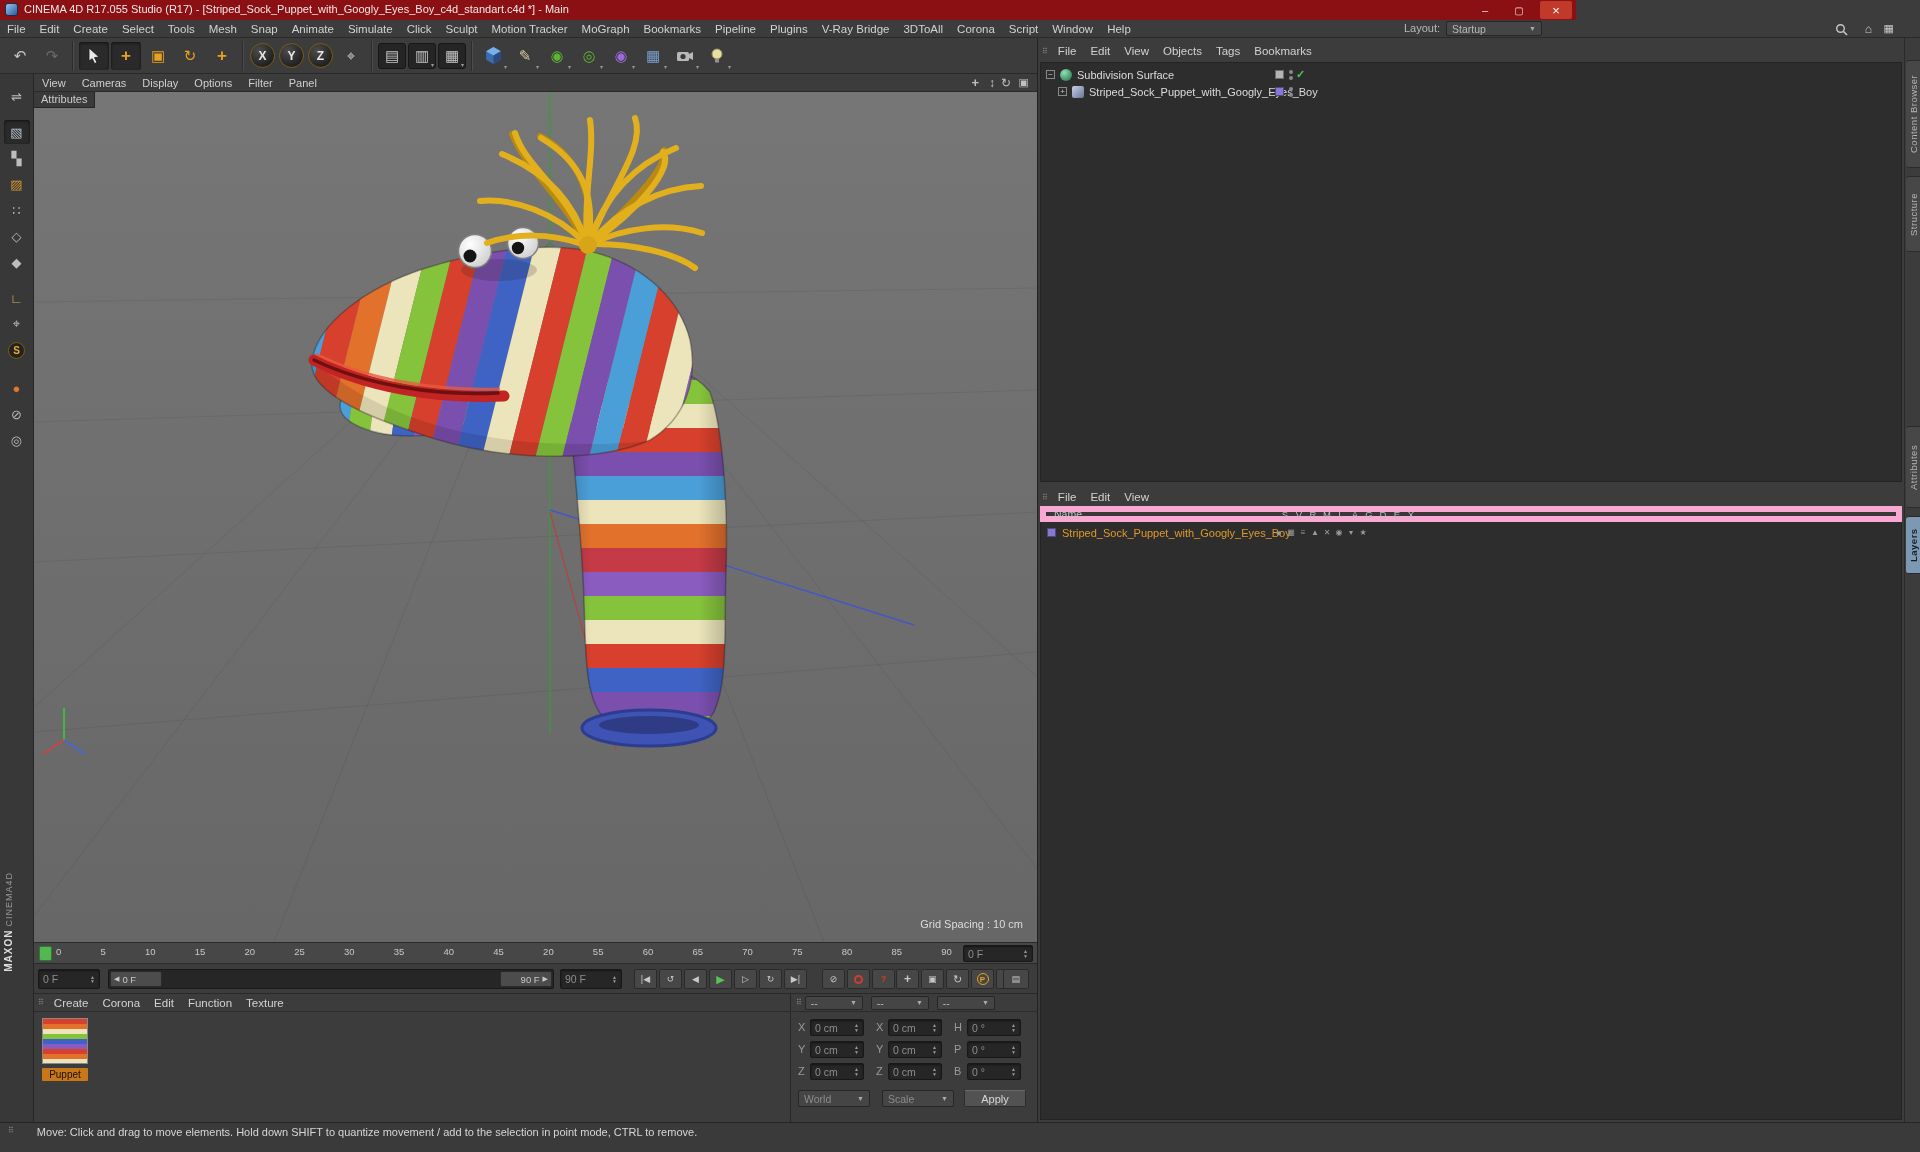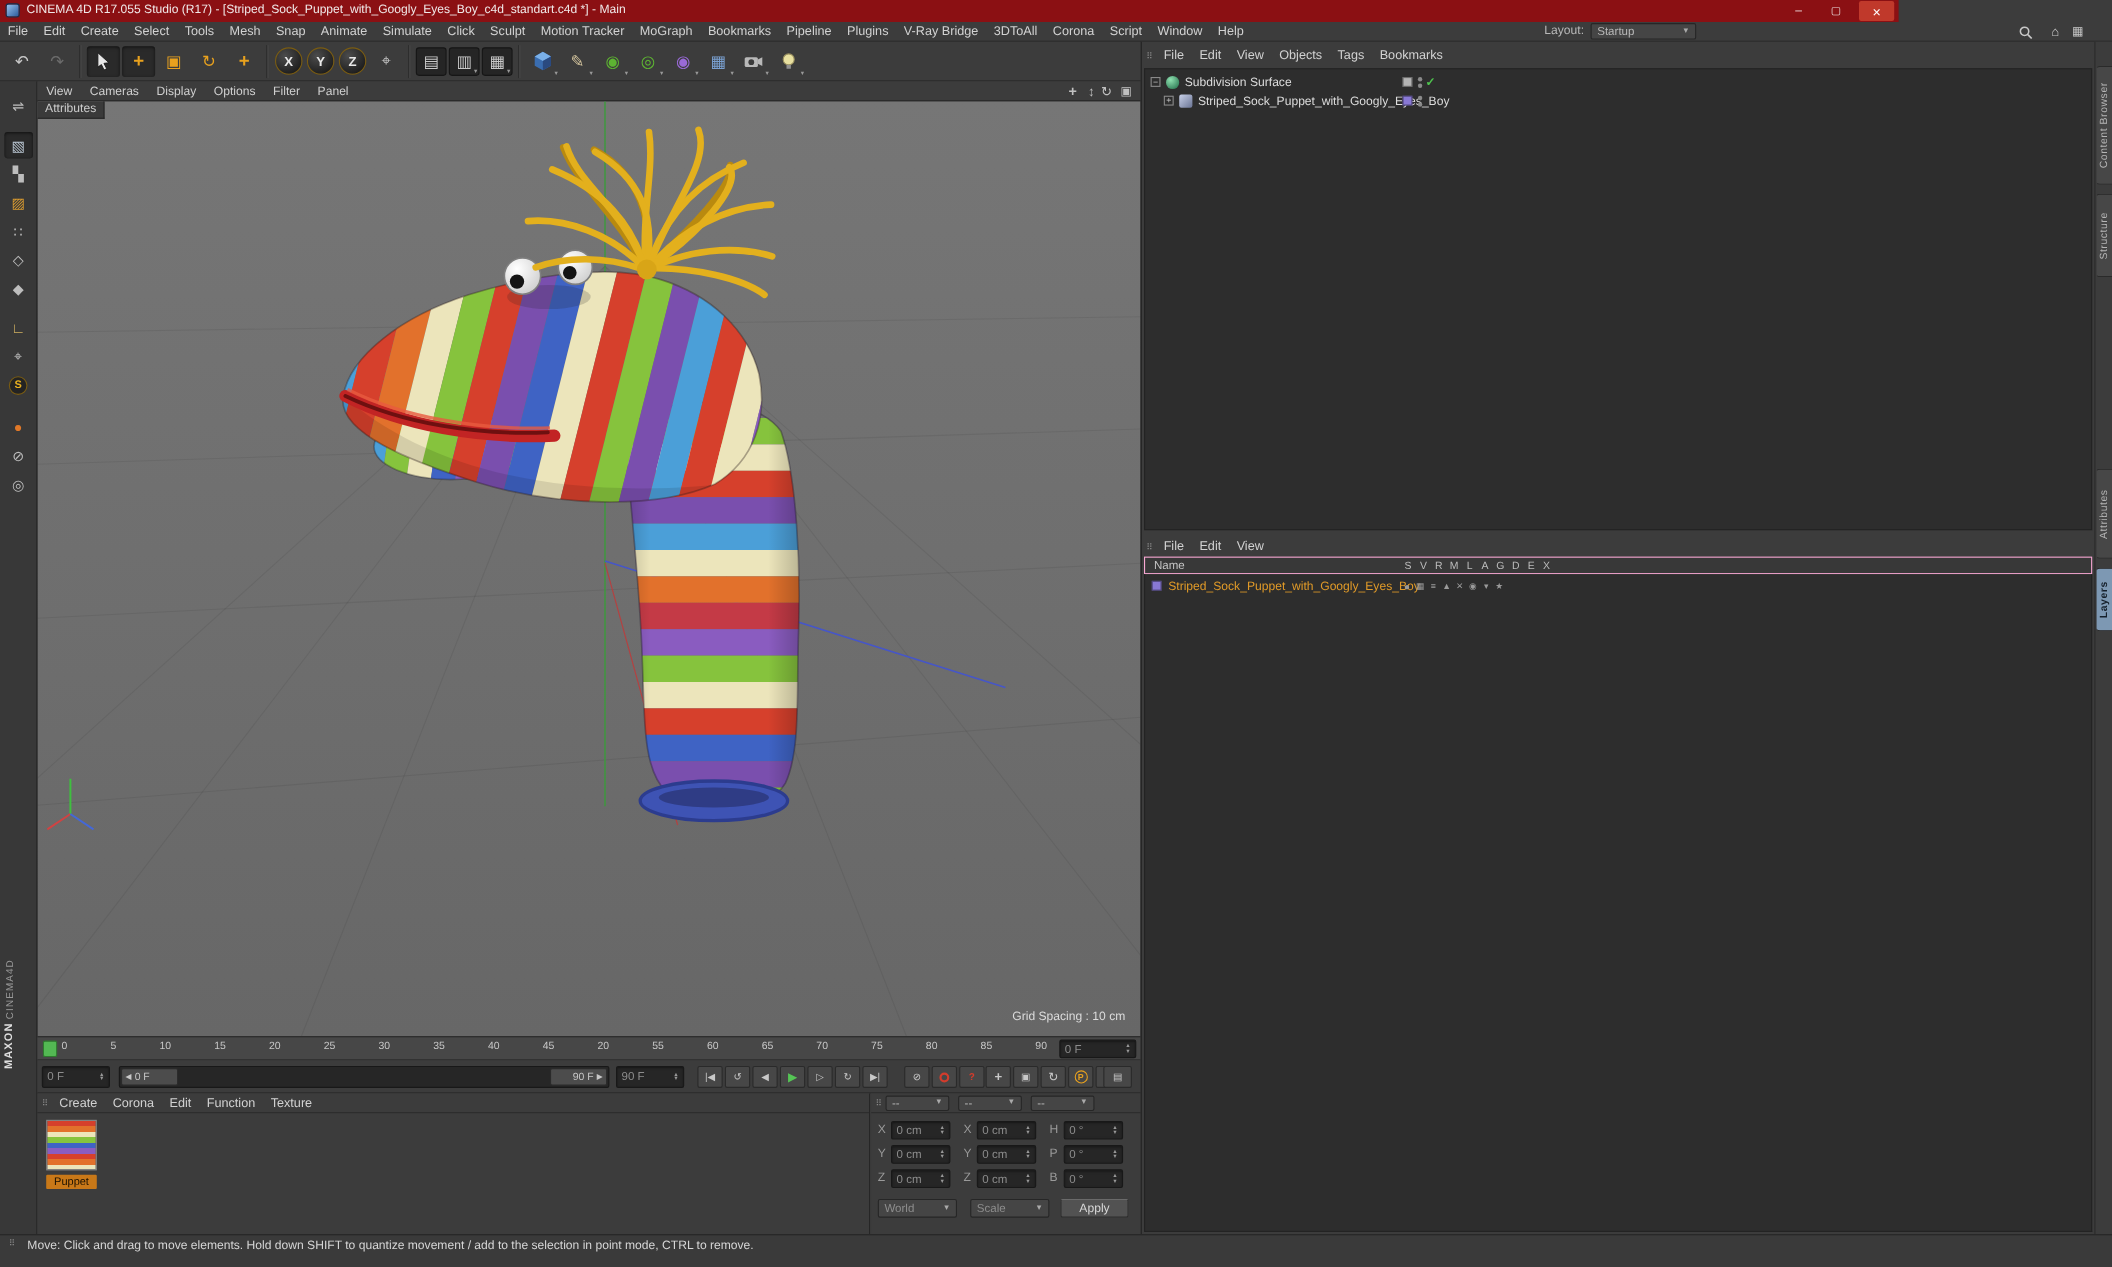--- a/index.html
+++ b/index.html
@@ -31,21 +31,21 @@
   .col-letter{width:14px;text-align:center;font-size:9.5px;color:#bdbdbd}
   .vtab{writing-mode:vertical-rl;transform:rotate(180deg);font-size:9.5px;color:#b5b5b5;background:#474747;border:1px solid #2a2a2a;border-right:none;border-radius:0 3px 3px 0;padding:6px 1px;position:absolute;right:0;width:15px;text-align:center;letter-spacing:.5px;display:flex;align-items:center;justify-content:center}
   .vtab.active{background:#7d98b3;color:#16202b;font-weight:bold}
   .mini-icon{font-size:8px;color:#9a9a9a;width:12px;text-align:center}
 </style>
 </head>
 <body>
 
 <div id="app">
 
-  <div class="abs flex" style="left:0;top:0;width:1726px;height:20px;background:#8b1013;">
+  <div class="abs flex" style="left:0;top:0;width:1576px;height:20px;background:#8b1013;">
     <span class="abs" style="left:5px;top:3px;width:13px;height:13px;border-radius:3px;background:linear-gradient(135deg,#9ac4ee,#2a5a9a);border:1px solid #13314f"></span>
     <span class="abs" style="left:24px;top:3px;font-size:11px;color:#f0e8e8;white-space:nowrap">CINEMA 4D R17.055 Studio (R17) - [Striped_Sock_Puppet_with_Googly_Eyes_Boy_c4d_standart.c4d *] - Main</span>
     <span class="abs flex" style="right:76px;top:0;width:30px;height:20px;justify-content:center;color:#e8d8d8">–</span>
     <span class="abs flex" style="right:42px;top:0;width:30px;height:20px;justify-content:center;color:#e8d8d8;font-size:10px">▢</span>
     <span class="abs flex" style="right:4px;top:1px;width:32px;height:18px;justify-content:center;background:#c0392b;border-radius:2px;color:#fff;font-size:13px">×</span>
   </div>
 
   <div class="abs flex" style="left:0;top:20px;width:1920px;height:18px;background:#3c3c3c;border-bottom:1px solid #2a2a2a">
     <span class="menu-item">File</span>
     <span class="menu-item">Edit</span>
@@ -578,21 +578,21 @@
       </div>
 
     </div>
 
     <div class="flex" style="position:absolute;left:0;top:450px;width:866px;height:18px">
       <span class="grip">⠿</span>
       <span class="menu-item">File</span>
       <span class="menu-item">Edit</span>
       <span class="menu-item">View</span>
     </div>
-    <div class="abs flex" style="left:2px;top:468px;width:862px;height:16px;background:#383838;border:1px solid #f9a8d4">
+    <div class="abs flex" style="left:2px;top:468px;width:862px;height:16px;background:#383838;border:6px solid #f9a8d4">
       <span style="margin-left:8px;font-size:10.5px;color:#c4c4c4">Name</span>
       <span class="abs flex" style="left:232px">
         <span class="col-letter">S</span>
         <span class="col-letter">V</span>
         <span class="col-letter">R</span>
         <span class="col-letter">M</span>
         <span class="col-letter">L</span>
         <span class="col-letter">A</span>
         <span class="col-letter">G</span>
         <span class="col-letter">D</span>
@@ -620,16 +620,16 @@
     <div class="abs" style="left:866px;top:0;width:17px;height:1084px;background:#3c3c3c;border-left:1px solid #2a2a2a">
       <span class="vtab" style="top:22px;height:108px">Content Browser</span>
       <span class="vtab" style="top:138px;height:76px">Structure</span>
       <span class="vtab" style="top:388px;height:82px">Attributes</span>
       <span class="vtab active" style="top:478px;height:58px">Layers</span>
     </div>
   </div>
 
   <div class="abs flex" style="left:0;top:1122px;width:1920px;height:30px;background:#3a3a3a;border-top:1px solid #252525;align-items:flex-start;padding-top:3px">
     <span class="grip" style="margin-left:4px">⠿</span>
-    <span style="font-size:11px;color:#d6d6d6;margin-left:8px">Move: Click and drag to move elements. Hold down SHIFT to quantize movement / add to the selection in point mode, CTRL to remove.</span>
+    <span style="font-size:11px;color:#d6d6d6;margin-left:20px">Move: Click and drag to move elements. Hold down SHIFT to quantize movement / add to the selection in point mode, CTRL to remove.</span>
   </div>
 
 </div>
 
 </body></html>

